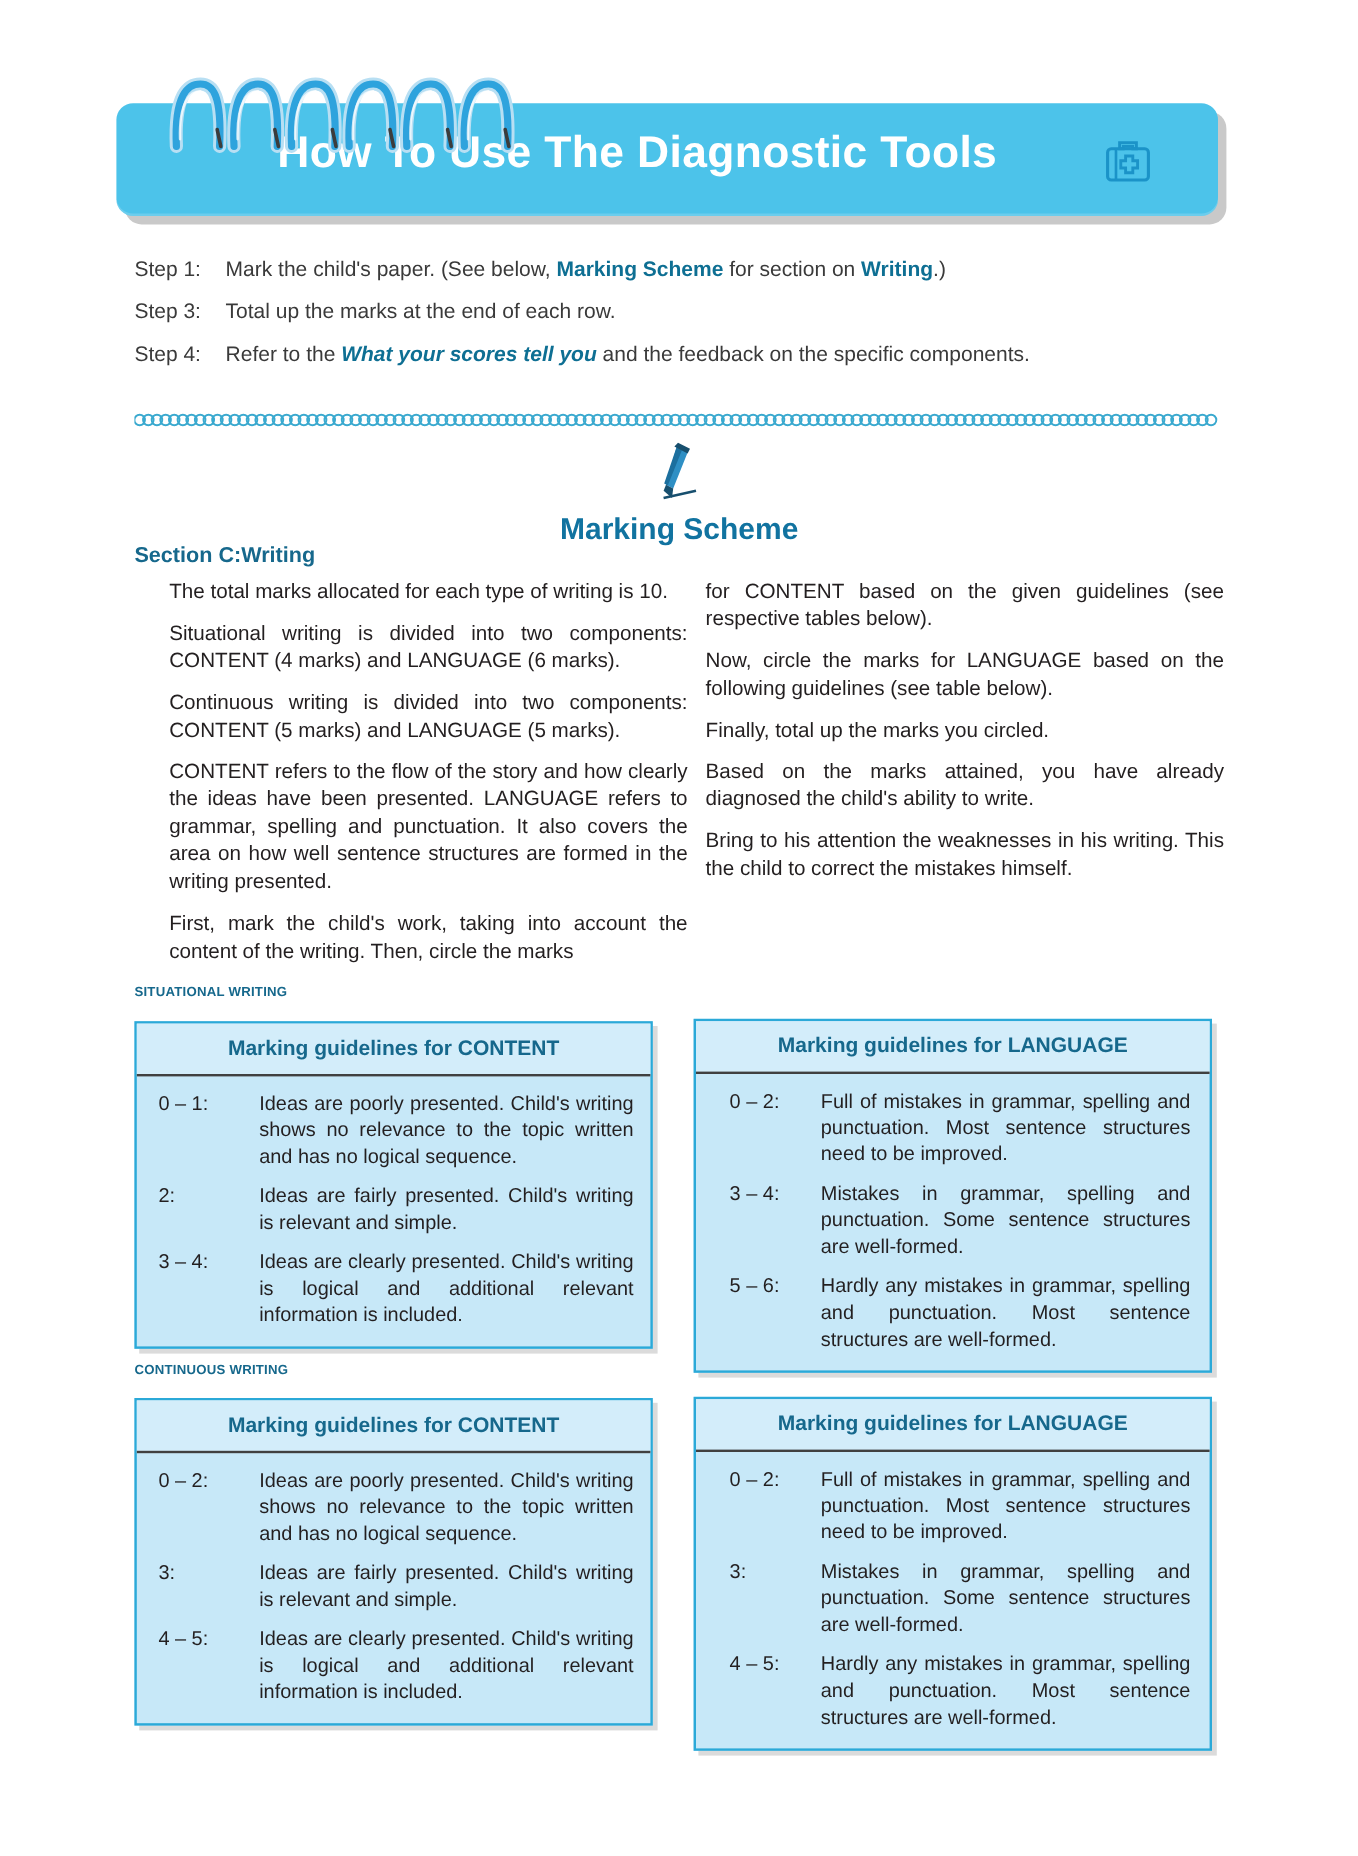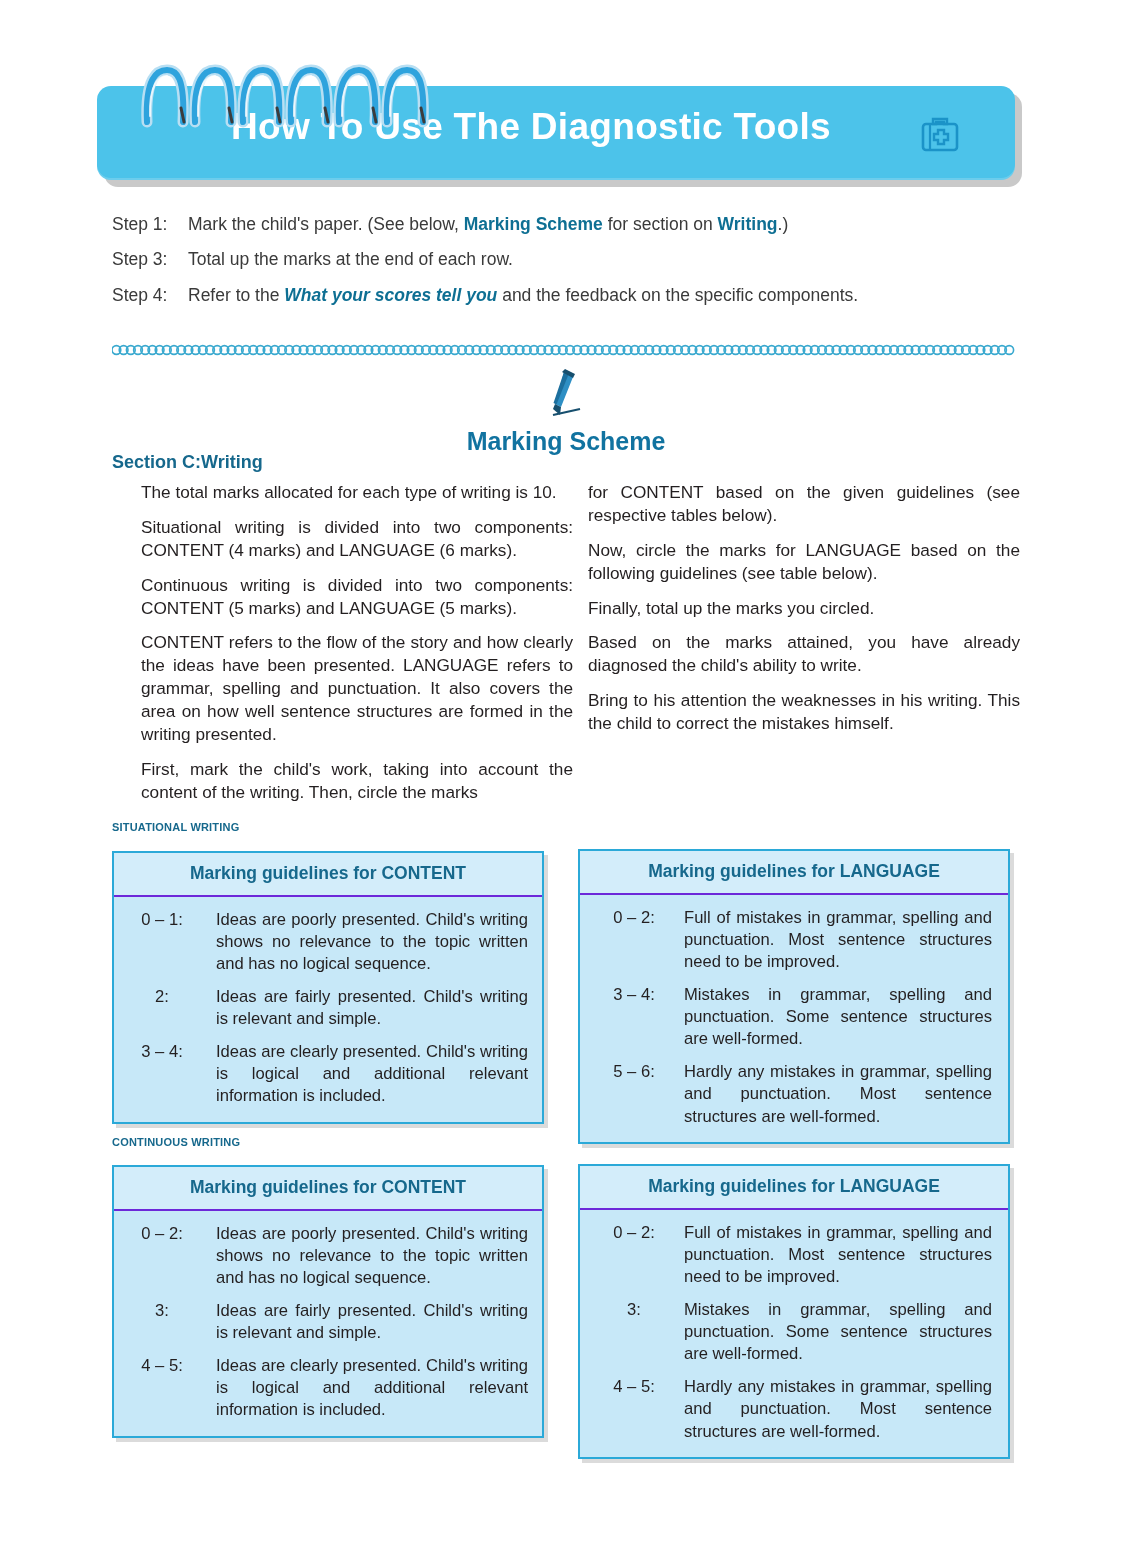--- a/index.html
+++ b/index.html
@@ -173,21 +173,21 @@
   .gtable {
     position: absolute;
     width: 432px;
     box-sizing: border-box;
     border: 2px solid #2ba9d8;
     background: #c7e8f8;
     box-shadow: 4px 4px 0 rgba(190,190,190,0.55);
   }
   .gt-head {
     background: #d3edfa;
-    border-bottom: 2px solid #6d28d9;
+    border-bottom: 2px solid #404040;
     text-align: center;
     font-size: 17.5px;
     font-weight: bold;
     color: #16688c;
     padding: 10px 6px 11px 6px;
   }
   .gt-body {
     padding: 12px 14px 14px 14px;
   }
   .gt-row {
@@ -196,21 +196,20 @@
     line-height: 1.33;
     margin-bottom: 11px;
     color: #231f20;
   }
   .gt-row:last-child { margin-bottom: 0; }
   .gt-score {
     flex: 0 0 64px;
     width: 64px;
     padding-left: 4px;
     box-sizing: border-box;
-    text-align: center;
   }
   .gt-desc {
     flex: 1 1 auto;
     text-align: justify;
     margin-left: 24px;
   }
 
   
   #tbl-sit-content  { left: 112px; top: 851px; }
   #tbl-sit-language { left: 578px; top: 849px; }

